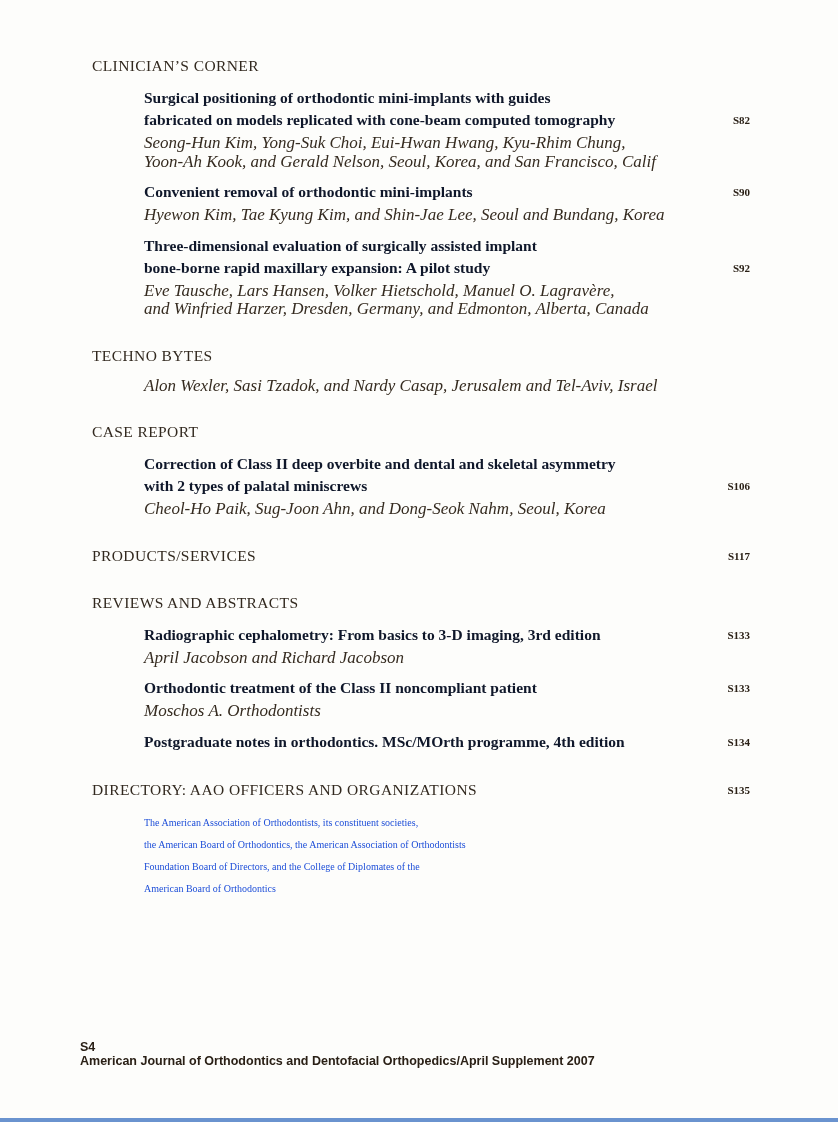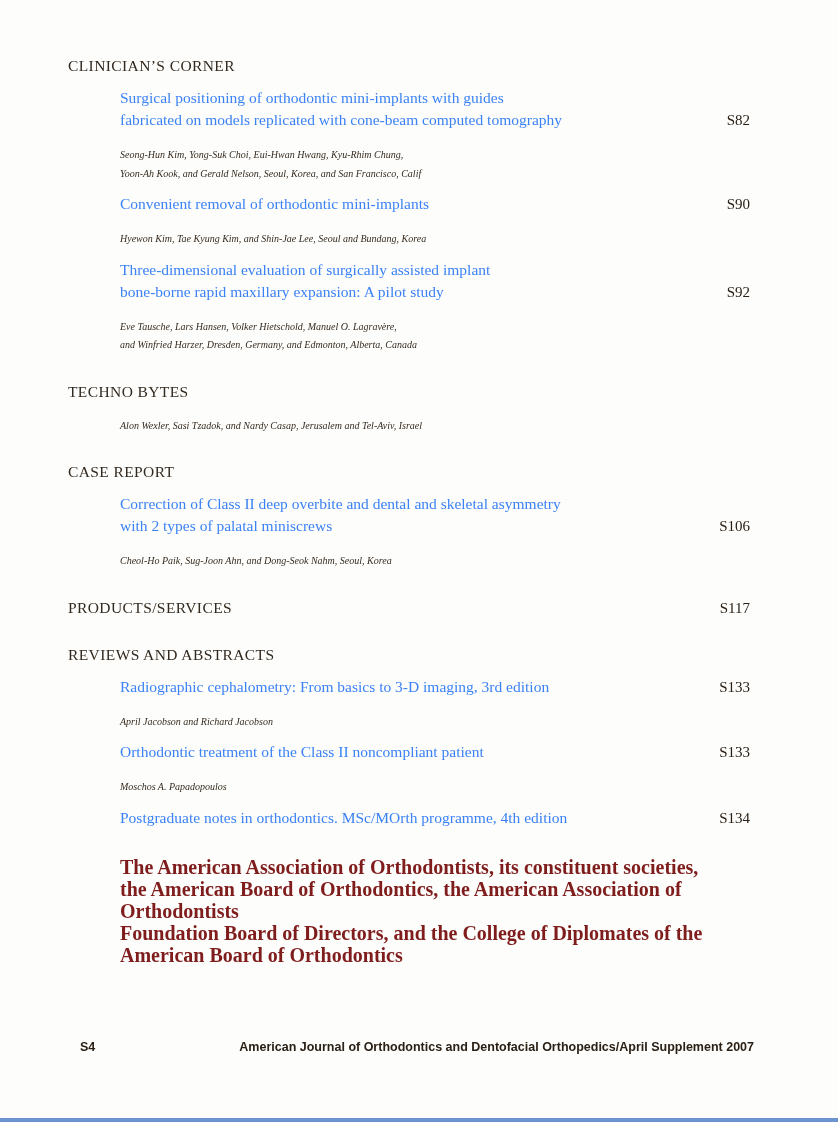--- a/index.html
+++ b/index.html
@@ -16,21 +16,21 @@
     overflow: hidden;
   }
   .page {
     position: absolute;
     inset: 0;
     background: #fdfdfb;
   }
   .content {
     position: absolute;
     top: 56px;
-    left: 68px;
+    left: 92px;
     right: 88px;
   }
   .section { margin-top: 27px; }
   .section:first-child { margin-top: 0; }
   .heading-row {
     display: flex;
     align-items: flex-end;
   }
   .heading {
     flex: 1;
@@ -41,64 +41,65 @@
   }
   .entries { margin-top: 11px; margin-left: 52px; }
   .entry { margin-bottom: 10px; }
   .entry:last-child { margin-bottom: 0; }
   .title-row {
     display: flex;
     align-items: flex-end;
   }
   .title {
     flex: 1;
-    font-weight: normal;
+    font-weight: bold;
     font-size: 15.5px;
     line-height: 22px;
     white-space: pre-line;
     padding-right: 20px;
-    color: #3b82f6;
+    color: #0f172a;
   }
   .pagenum {
-    font-weight: normal;
-    font-size: 15px;
+    font-weight: bold;
+    font-size: 11px;
     line-height: 22px;
     white-space: nowrap;
     color: #2a2016;
   }
   .heading-row .pagenum { line-height: 20px; }
   .authors {
     font-style: italic;
-    font-size: 10px;
+    font-size: 17px;
     line-height: 18.5px;
-    margin-top: 15px;
+    margin-top: 3px;
     white-space: pre-line;
     color: #352b20;
   }
   .directory-desc {
     margin-top: 12px;
     margin-left: 52px;
-    font-weight: bold;
-    font-size: 20px;
+    font-weight: normal;
+    font-size: 10px;
     line-height: 22px;
     white-space: pre-line;
-    color: #7f1d1d;
+    color: #1d4ed8;
   }
   .footer {
     position: absolute;
     top: 1040px;
     left: 80px;
     right: 84px;
     display: flex;
     justify-content: space-between;
     align-items: baseline;
     font-family: "Liberation Sans", sans-serif;
     font-weight: bold;
     font-size: 12.5px;
     color: #2a2016;
+    flex-direction: column;
   }
   .bottom-bar {
     position: absolute;
     left: 0;
     right: 0;
     bottom: 0;
     height: 4px;
     background: #6a93cf;
   }
 </style>
@@ -185,32 +186,36 @@
             <div class="title">Radiographic cephalometry: From basics to 3-D imaging, 3rd edition</div>
             <div class="pagenum">S133</div>
           </div>
           <div class="authors">April Jacobson and Richard Jacobson</div>
         </div>
         <div class="entry">
           <div class="title-row">
             <div class="title">Orthodontic treatment of the Class II noncompliant patient</div>
             <div class="pagenum">S133</div>
           </div>
-          <div class="authors">Moschos A. Papadopoulos</div>
+          <div class="authors">Moschos A. Orthodontists</div>
         </div>
         <div class="entry">
           <div class="title-row">
             <div class="title">Postgraduate notes in orthodontics. MSc/MOrth programme, 4th edition</div>
             <div class="pagenum">S134</div>
           </div>
         </div>
       </div>
     </div>
 
     <div class="section">
+      <div class="heading-row">
+        <div class="heading">DIRECTORY: AAO OFFICERS AND ORGANIZATIONS</div>
+        <div class="pagenum">S135</div>
+      </div>
       <div class="directory-desc">The American Association of Orthodontists, its constituent societies,
 the American Board of Orthodontics, the American Association of Orthodontists
 Foundation Board of Directors, and the College of Diplomates of the
 American Board of Orthodontics</div>
     </div>
 
   </div>
 
   <div class="footer">
     <div>S4</div>

